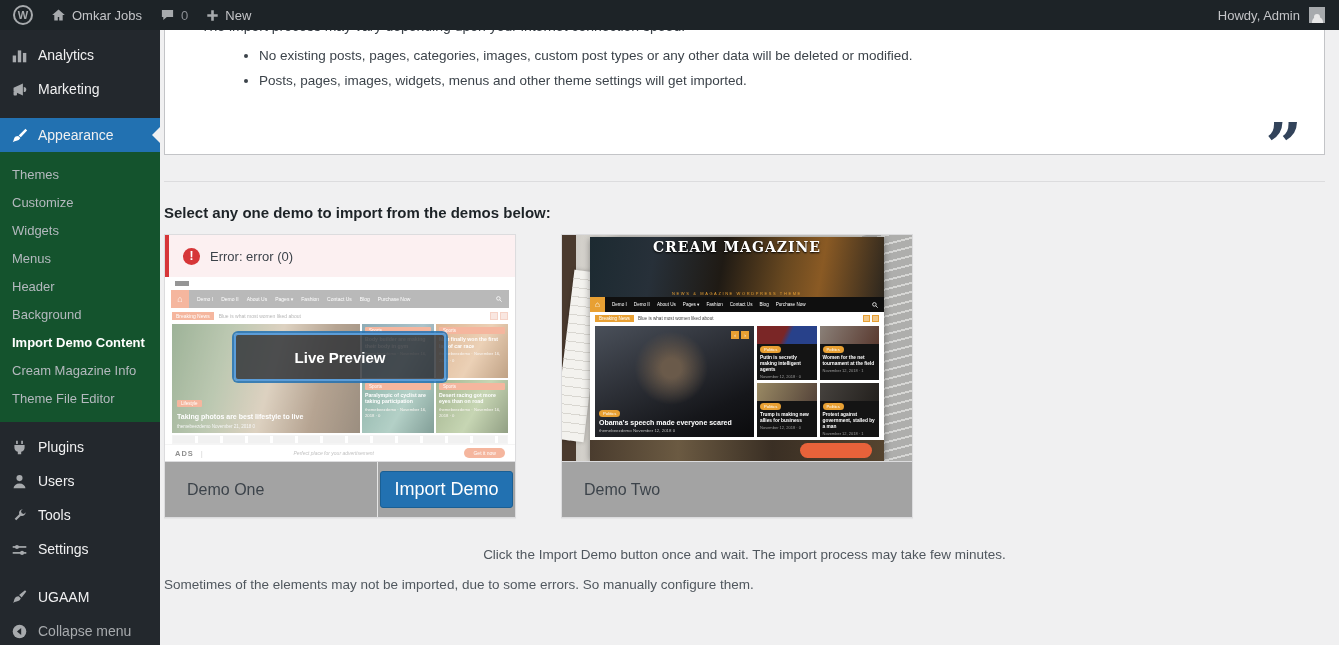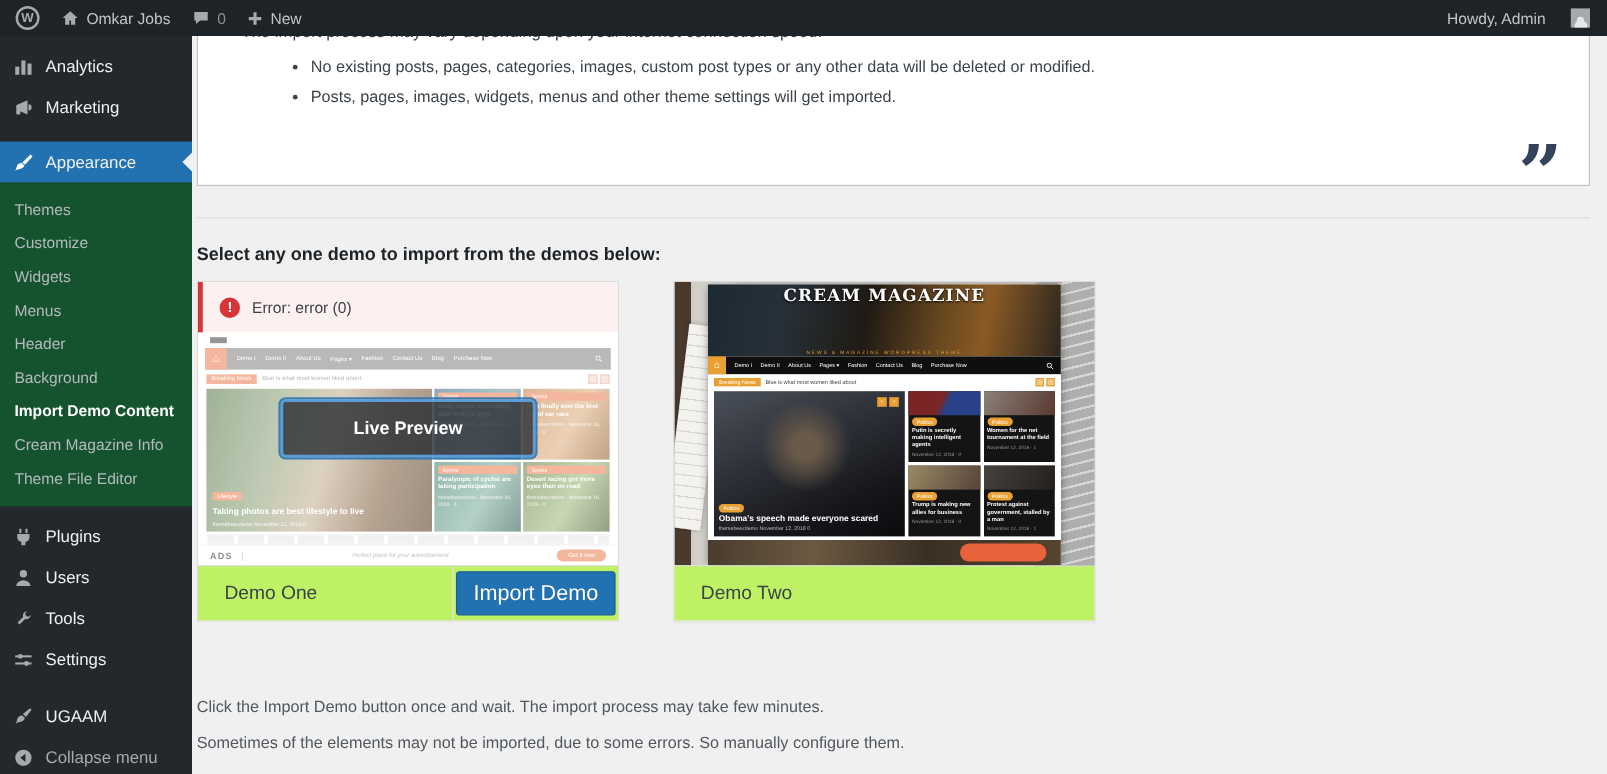--- a/index.html
+++ b/index.html
@@ -5,21 +5,21 @@
   * { margin:0; padding:0; box-sizing:border-box; }
   html,body { width:1339px; height:645px; overflow:hidden; }
   body { font-family:"Liberation Sans", sans-serif; background:#f0f0f1; color:#3c434a; }
   svg { display:block; }
 
   
   .admin-bar { position:fixed; top:0; left:0; right:0; height:30px; background:#1d2327;
     display:flex; align-items:center; color:#c3c4c7; font-size:13px; z-index:60; padding:0 4px; }
   .ab-item { display:flex; align-items:center; gap:6px; padding:0 9px; height:30px; color:#c3c4c7; cursor:pointer; }
   .ab-count { color:#8c8f94; }
-  .ab-right { margin-left:auto; display:flex; align-items:center; gap:19px; padding-right:10px; }
+  .ab-right { margin-left:auto; display:flex; align-items:center; gap:7px; padding-right:10px; }
   .wp-logo { width:20px; height:20px; border:2px solid #a7aaad; border-radius:50%;
     display:flex; align-items:center; justify-content:center; font-size:11px; font-weight:bold; color:#a7aaad; }
   .avatar { width:16px; height:16px; background:#a7aaad; display:flex; align-items:flex-end; justify-content:center; overflow:hidden; }
   .avatar .head { width:6px; height:6px; background:#e7e7e7; border-radius:50%; position:relative; top:-3px; }
   .avatar .bodyp { width:11px; height:6px; background:#e7e7e7; border-radius:5px 5px 0 0; position:absolute; margin-top:8px; }
 
   
   .sidebar { position:fixed; top:30px; left:0; bottom:0; width:160px; background:#23282d; z-index:50; }
   .menu-item { display:flex; align-items:center; gap:9px; padding:7px 8px 7px 9px; color:#f0f0f1; font-size:14px; cursor:pointer; }
   .menu-item .mi { color:#a7aaad; width:20px; height:20px; display:flex; align-items:center; justify-content:center; }
@@ -48,21 +48,21 @@
 
   .cards { display:flex; gap:45px; margin-top:13px; }
   .card { width:352px; height:284px; background:#fff; border:1px solid #dcdcde;
     box-shadow:0 1px 1px rgba(0,0,0,.04); display:flex; flex-direction:column; }
   .notice { background:#fcf0f1; border-left:4px solid #d63638; height:42px; display:flex; align-items:center;
     gap:10px; padding:0 14px; flex:none; }
   .err-icon { width:17px; height:17px; border-radius:50%; background:#d63638; color:#fff; font-weight:bold;
     font-size:12px; display:flex; align-items:center; justify-content:center; flex:none; }
   .notice-text { font-size:13px; color:#3c434a; }
   .preview { position:relative; overflow:hidden; flex:1; cursor:pointer; }
-  .card-footer { height:46px; flex:none; border-top:1px solid #dcdcde; background:#bef264; display:flex; align-items:center; }
+  .card-footer { height:56px; flex:none; border-top:1px solid #dcdcde; background:#a3a3a3; display:flex; align-items:center; }
   .demo-title { flex:1; padding-left:22px; font-size:16px; color:#3c434a; }
   .btn-zone { width:138px; height:100%; border-left:1px solid #e5e5e5; display:flex; align-items:center; justify-content:center; }
   .import-btn { background:#2271b1; border:1px solid #1a5f94; color:#fff; font-size:18px; padding:7px 13px;
     border-radius:3px; cursor:pointer; }
   .live-btn { position:absolute; left:50%; top:56px; transform:translateX(-50%); width:212px; height:48px;
     background:rgba(44,48,53,.82); border:2px solid #5b9dd9; box-shadow:0 0 0 2px rgba(34,113,177,.85);
     border-radius:4px; color:#fff; font-size:15px; font-weight:bold; display:flex; align-items:center;
     justify-content:center; cursor:pointer; z-index:5; }
 
   
@@ -146,21 +146,21 @@
   .i3 { background:linear-gradient(115deg,#9a8a64,#55443a); }
   .i4 { background:linear-gradient(115deg,#46423e,#23201d); }
   .m2-tile .tbody { padding:2px 3px; display:flex; flex-direction:column; gap:1.5px; }
   .m2-tile .mtitle { color:#fff; font-weight:bold; font-size:4.8px; line-height:1.25; }
   .m2-tile .mmeta { color:#9a9a9a; font-size:4px; line-height:1.5; }
   .m2-strip { height:21px; flex:none; display:flex; align-items:center;
     background:linear-gradient(90deg,#4a3c2e,#6b5a42 30%,#3a2f24 62%,#55442f); }
   .m2-strip .cta { margin-left:auto; margin-right:12px; width:72px; height:15px; background:#e8623a; border-radius:8px; }
 
   .note { font-size:13.5px; color:#50575e; }
-  .note1 { margin-top:63px; }
+  .note1 { margin-top:29px;text-align:center; }
   .note2 { margin-top:15px; }
 </style>
 </head>
 <body>
 
 <div class="admin-bar">
   <div class="ab-item">
     <span class="wp-logo">W</span>
   </div>
   <div class="ab-item">

